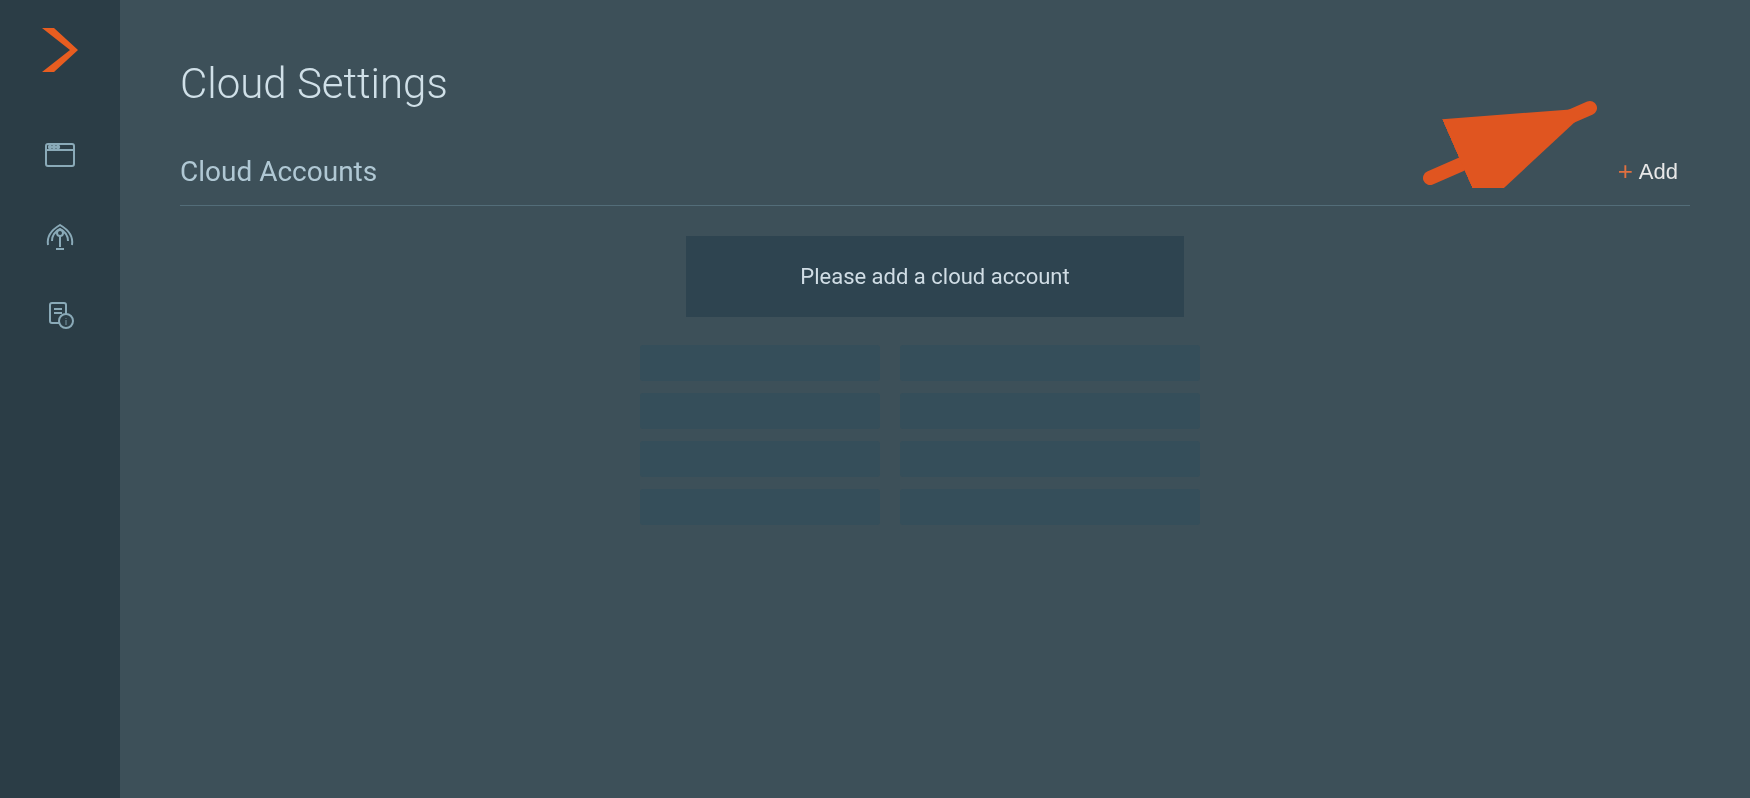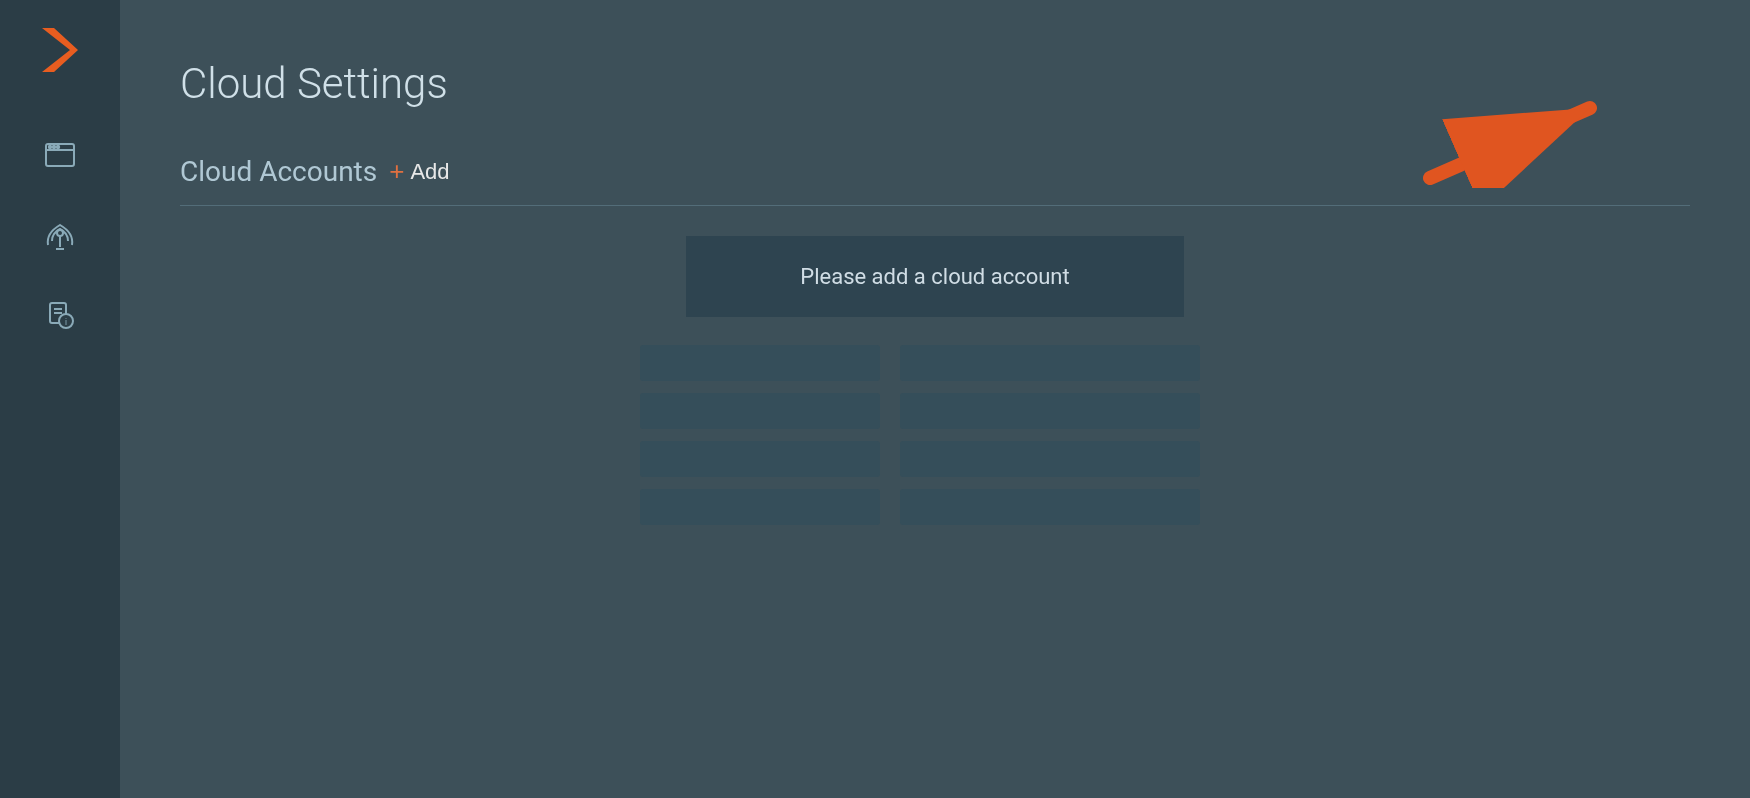--- a/index.html
+++ b/index.html
@@ -74,21 +74,21 @@
     .page-title {
       font-size: 42px;
       font-weight: 300;
       color: #d0e0e8;
       margin-bottom: 40px;
     }
 
     .section-header {
       display: flex;
       align-items: center;
-      justify-content: flex-start;
+      justify-content: space-between;
       margin-bottom: 0;
       position: relative;
     }
 
     .section-title {
       font-size: 28px;
       font-weight: 400;
       color: #b0c8d4;
     }
 

